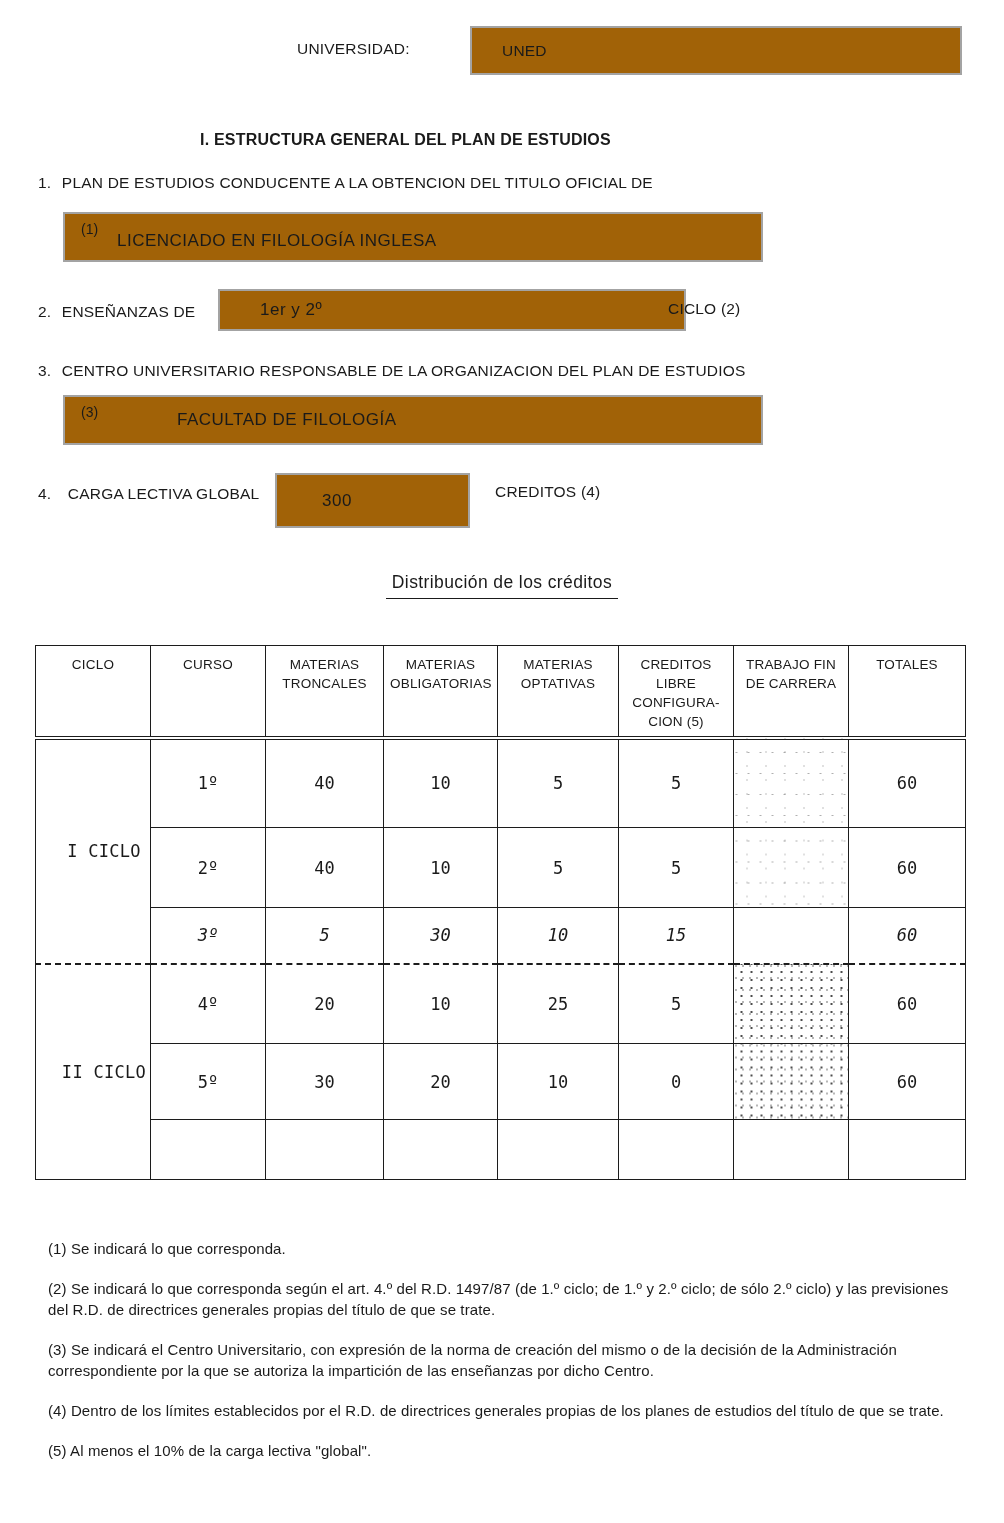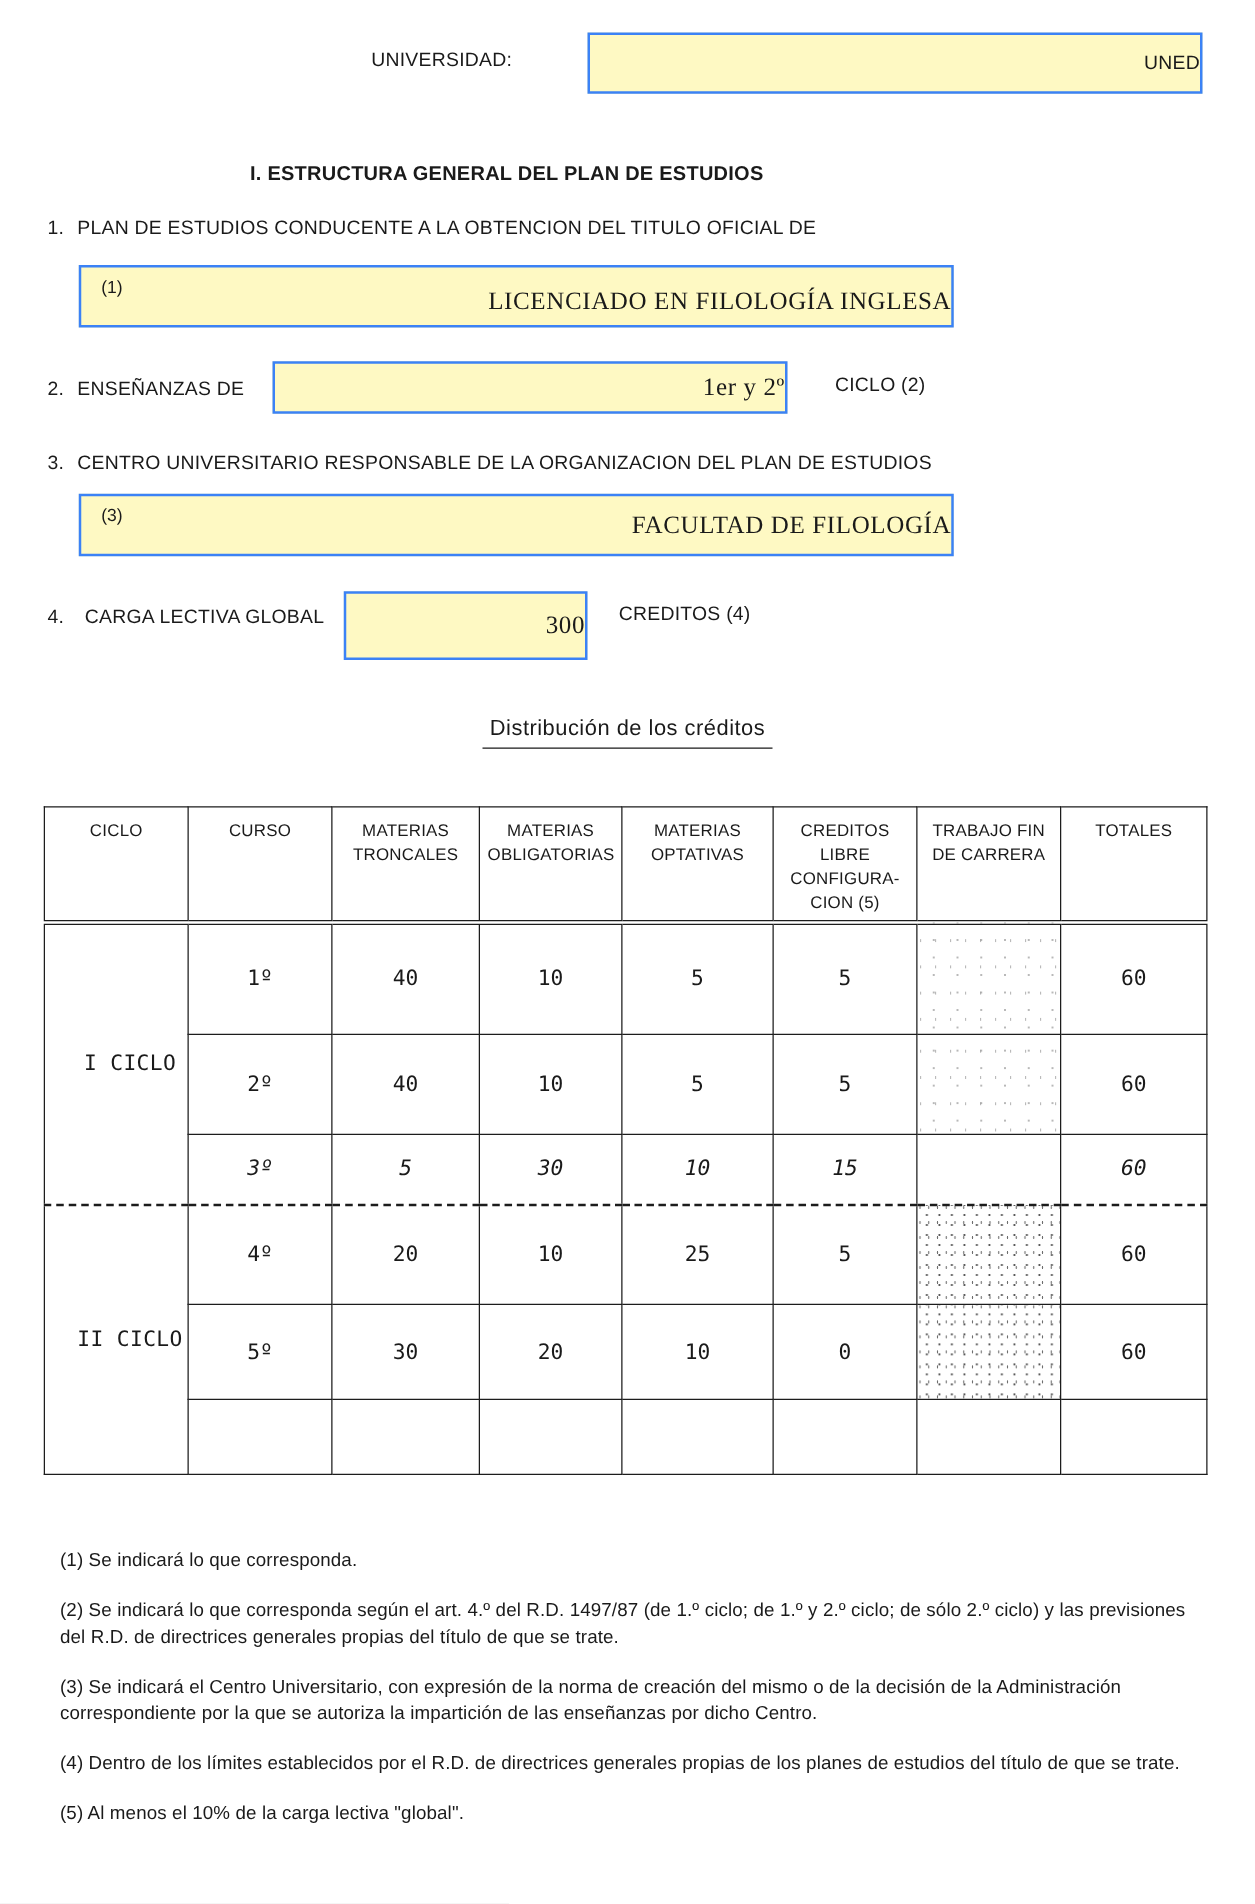--- a/index.html
+++ b/index.html
@@ -17,30 +17,29 @@
   }
   .abs { position: absolute; }
   .label {
     font-size: 15.5px;
     letter-spacing: 0.2px;
     color: #1a1a1a;
     white-space: nowrap;
   }
   .bold { font-weight: 700; }
   .mono {
-    font-family: Liberation Serif, serif;
-    font-size: 20px;
+    font-family: Liberation Sans, sans-serif;
+    font-size: 17px;
     letter-spacing: 0.5px;
   }
   .fieldbox {
-    border: 2px solid #3b82f6;
+    border: 2px solid #a3a3a3;
     display: flex;
     align-items: center;
-    background: #fef9c3;
-    justify-content: flex-end;
+    background: #a16207;
   }
   .fieldref {
     position: absolute;
     top: 7px;
     left: 16px;
     font-size: 14px;
     color: #1a1a1a;
   }
   .table-title-wrap {
     left: 0; top: 572px; width: 1004px;
@@ -134,21 +133,21 @@
   </div>
   <div class="abs fieldbox" style="left:63px; top:212px; width:700px; height:50px;">
     <span class="fieldref">(1)</span>
     <span class="mono" style="margin-left:52px; margin-top:8px;">LICENCIADO EN FILOLOGÍA INGLESA</span>
   </div>
 
   <div class="abs label" style="left:38px; top:303px;">
     <span>2.</span>
     <span style="margin-left:6px;">ENSEÑANZAS DE</span>
   </div>
-  <div class="abs fieldbox" style="left:218px; top:289px; width:412px; height:42px;">
+  <div class="abs fieldbox" style="left:218px; top:289px; width:468px; height:42px;">
     <span class="mono" style="margin-left:40px;">1er y 2º</span>
   </div>
   <div class="abs label" style="left:668px; top:300px;">CICLO (2)</div>
 
   <div class="abs label" style="left:38px; top:362px;">
     <span>3.</span>
     <span style="margin-left:6px;">CENTRO UNIVERSITARIO RESPONSABLE DE LA ORGANIZACION DEL PLAN DE ESTUDIOS</span>
   </div>
   <div class="abs fieldbox" style="left:63px; top:395px; width:700px; height:50px;">
     <span class="fieldref">(3)</span>

